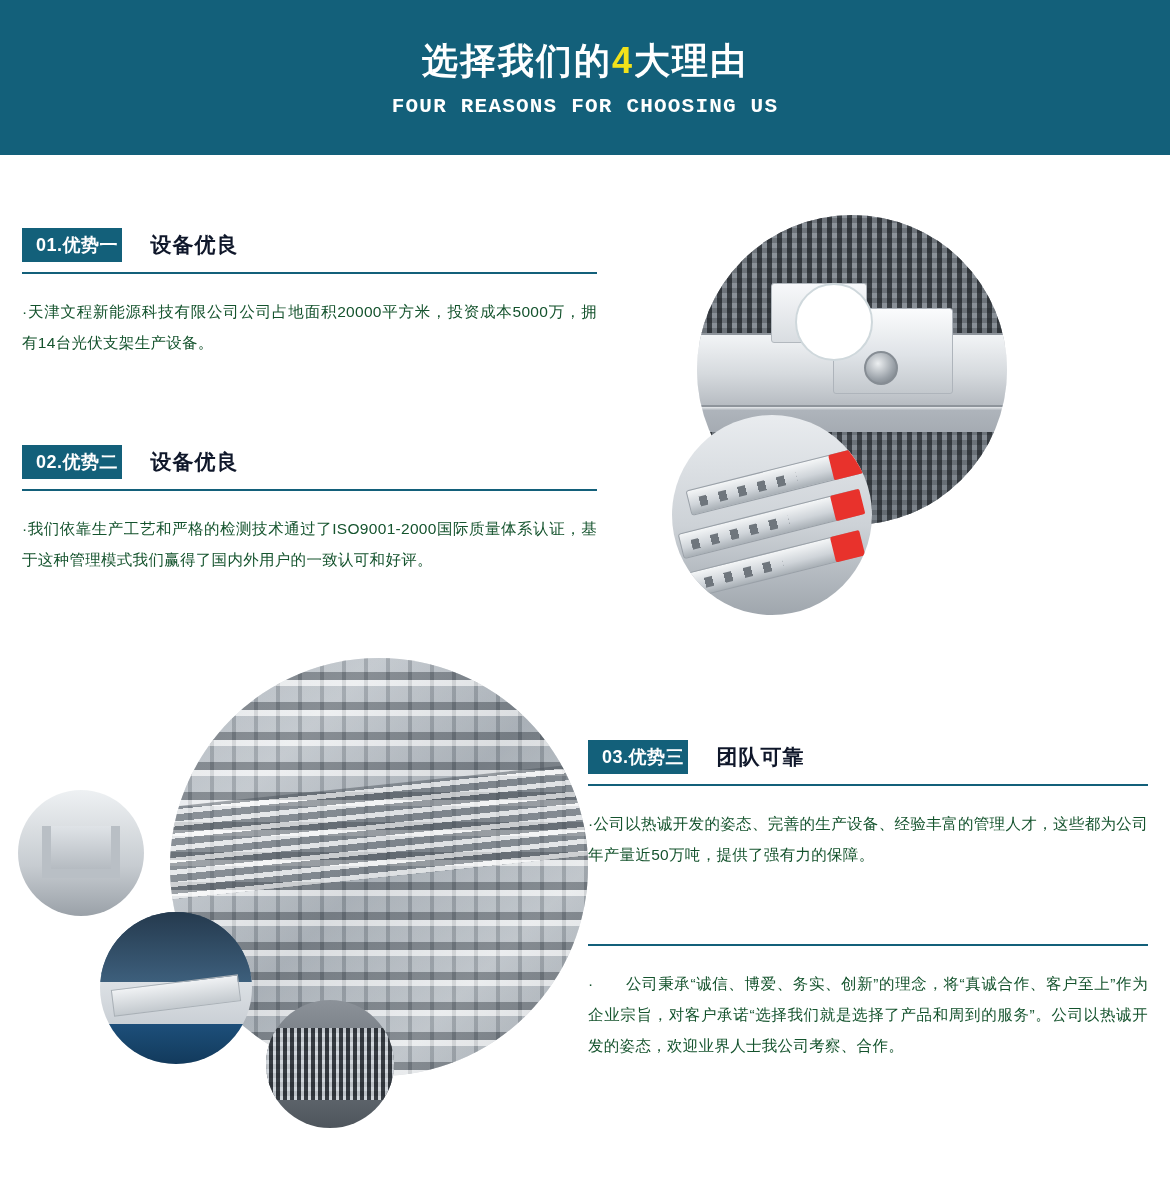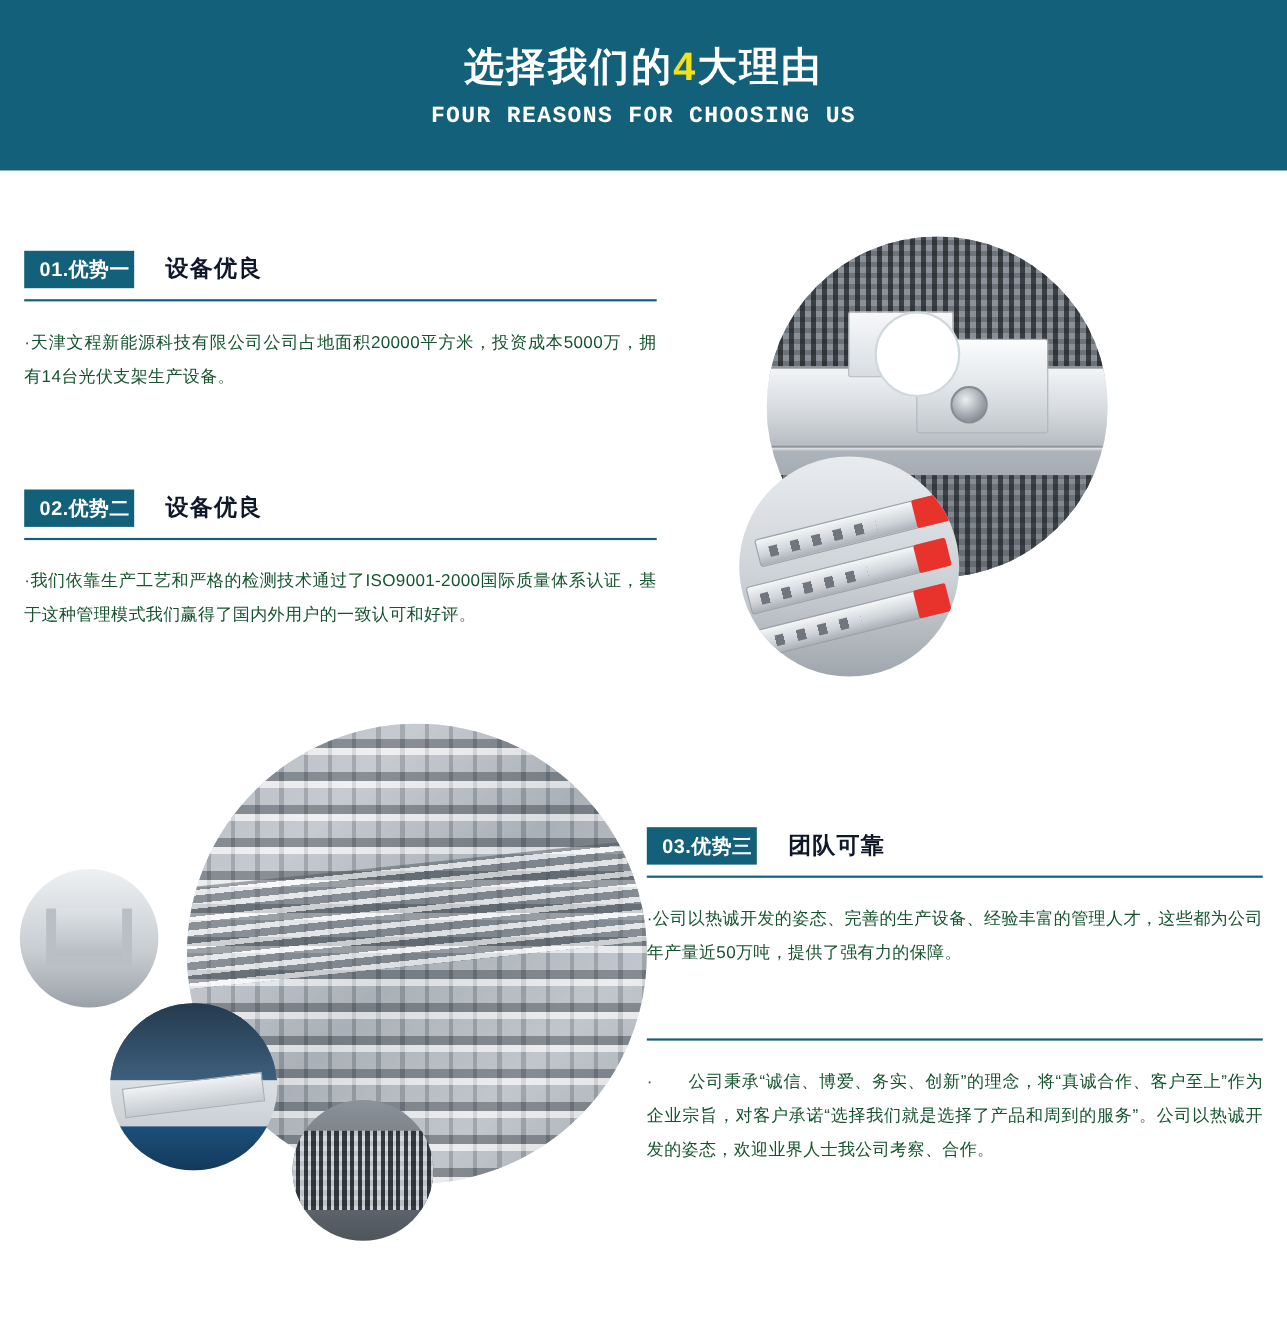--- a/index.html
+++ b/index.html
@@ -204,21 +204,21 @@
 
   <div class="reason" style="left:22px; top:445px; width:575px;">
     <div class="reason-head">
       <span class="tag">02.优势二</span>
       <span class="head-title">设备优良</span>
     </div>
     <div class="rule"></div>
     <div class="body-text">·我们依靠生产工艺和严格的检测技术通过了ISO9001-2000国际质量体系认证，基于这种管理模式我们赢得了国内外用户的一致认可和好评。</div>
   </div>
 
-  <div class="reason" style="left:588px; top:740px; width:560px;margin-top:12px;">
+  <div class="reason" style="left:588px; top:740px; width:560px;">
     <div class="reason-head">
       <span class="tag">03.优势三</span>
       <span class="head-title">团队可靠</span>
     </div>
     <div class="rule"></div>
     <div class="body-text">·公司以热诚开发的姿态、完善的生产设备、经验丰富的管理人才，这些都为公司年产量近50万吨，提供了强有力的保障。</div>
   </div>
 
   <div class="reason" style="left:588px; top:938px; width:560px;">
     <div class="rule"></div>

